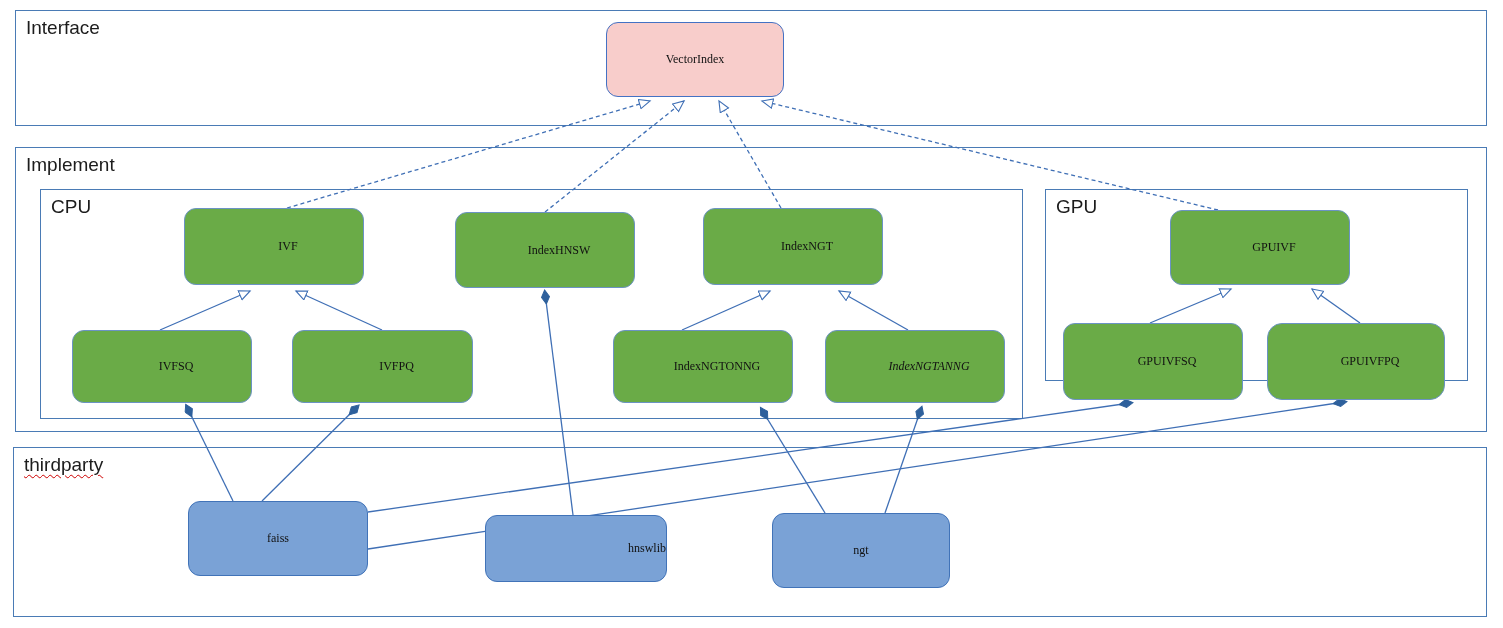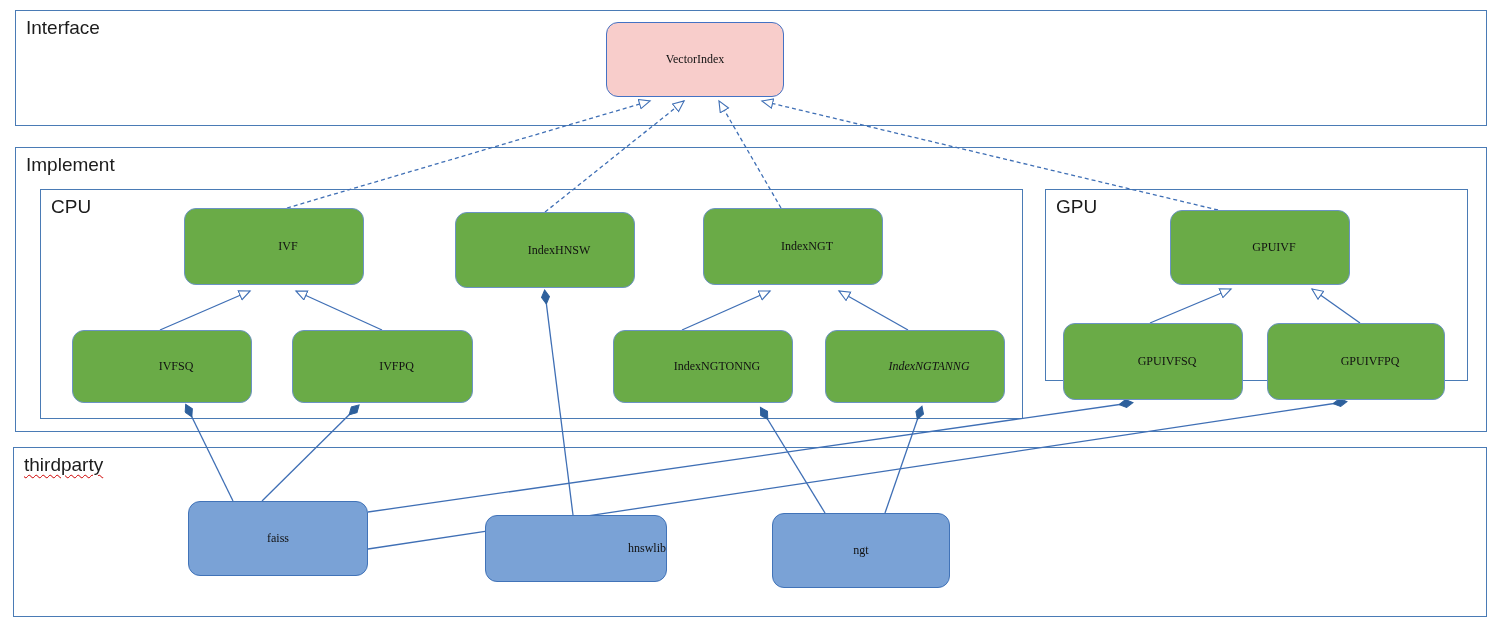--- a/index.html
+++ b/index.html
@@ -110,21 +110,21 @@
   <div class="node klass" style="left:825px;top:330px;width:180px;height:73px;font-style:italic;">
     <span>IndexNGTANNG</span>
   </div>
 
   <div class="node klass" style="left:1170px;top:210px;width:180px;height:75px;">
     <span>GPUIVF</span>
   </div>
   <div class="node klass" style="left:1063px;top:323px;width:180px;height:77px;">
     <span>GPUIVFSQ</span>
   </div>
-  <div class="node klass" style="left:1267px;top:323px;width:178px;height:77px;">
+  <div class="node klass" style="left:1267px;top:323px;width:178px;height:77px;border-radius:15px;">
     <span>GPUIVFPQ</span>
   </div>
 
   <div class="node lib" style="left:188px;top:501px;width:180px;height:75px;">
     <span>faiss</span>
   </div>
   <div class="node lib" style="left:485px;top:515px;width:182px;height:67px;justify-content:flex-end;">
     <span>hnswlib</span>
   </div>
   <div class="node lib" style="left:772px;top:513px;width:178px;height:75px;">

